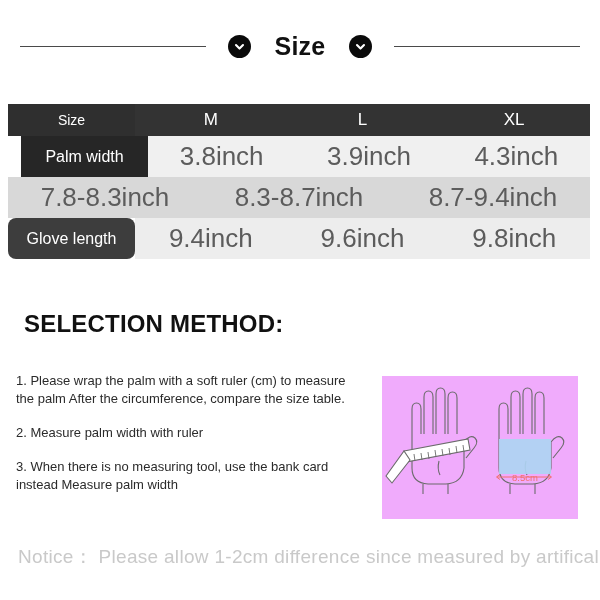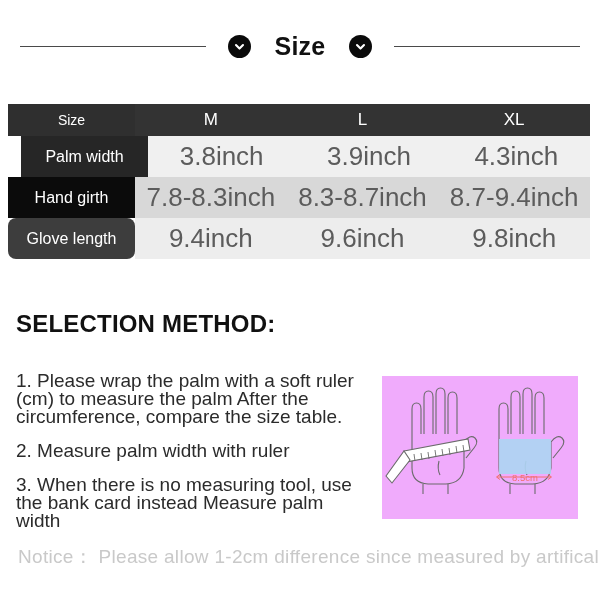--- a/index.html
+++ b/index.html
@@ -109,35 +109,35 @@
   .row-0 .cell-label { background: #262626; margin-left: 13px; }
   .row-0 .cell-val   { background: #f0f0f0; }
   .row-1 .cell-label { background: #0b0b0b; }
   .row-1 .cell-val   { background: #d8d8d8; }
   .row-2 .cell-label { background: #3d3d3d; border-radius: 8px; }
   .row-2 .cell-val   { background: #ededed; }
 
   
   .method-title {
     position: absolute;
-    left: 16px;
+    left: 24px;
     top: 310px;
     font-size: 24px;
     font-weight: 700;
     color: #111111;
     letter-spacing: 0.2px;
   }
   .method-list {
     position: absolute;
     left: 16px;
     top: 372px;
     width: 346px;
   }
   .method-item {
-    font-size: 19px;
+    font-size: 13px;
     line-height: 18px;
     color: #2b2b2b;
     margin-bottom: 16px;
   }
 
   
   .illus {
     position: absolute;
     left: 382px;
     top: 376px;
@@ -195,21 +195,20 @@
   </div>
 
   <div class="trow tbody-row row-0">
     <div class="cell-label">Palm width</div>
     <div class="cell-val">3.8inch</div>
     <div class="cell-val">3.9inch</div>
     <div class="cell-val">4.3inch</div>
   </div>
 
   <div class="trow tbody-row row-1">
-    <div class="cell-label">Hand girth</div>
     <div class="cell-val">7.8-8.3inch</div>
     <div class="cell-val">8.3-8.7inch</div>
     <div class="cell-val">8.7-9.4inch</div>
   </div>
 
   <div class="trow tbody-row row-2">
     <div class="cell-label">Glove length</div>
     <div class="cell-val">9.4inch</div>
     <div class="cell-val">9.6inch</div>
     <div class="cell-val">9.8inch</div>

